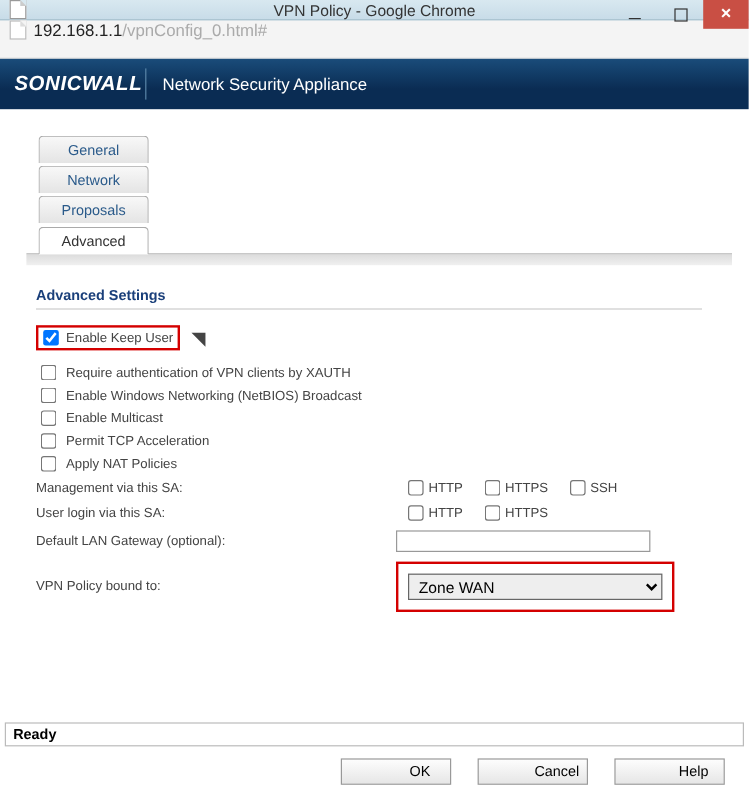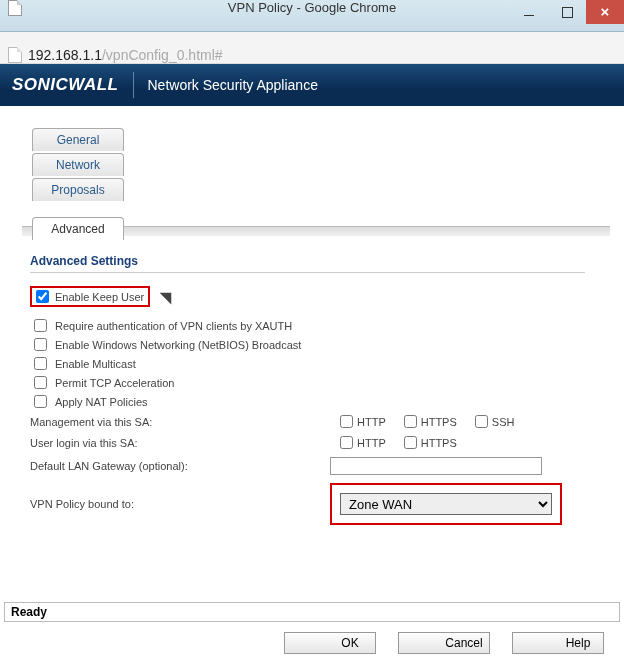--- a/index.html
+++ b/index.html
@@ -6,23 +6,24 @@
   body {
     font-family: Arial, Helvetica, sans-serif;
     font-size: 12px;
     background: #fff;
     width: 624px;
     height: 664px;
     overflow: hidden;
   }
   
   .titlebar {
-    height: 32px;
+    height: 17px;
     background: linear-gradient(#d8e8f0, #c8dce8);
     display: flex;
+    align-items: center;
     border-bottom: 1px solid #9bb8c9;
     position: relative;
   }
   .titlebar .file-icon {
     margin-left: 8px;
     width: 14px; height: 16px;
     background: #fff;
     border: 1px solid #999;
     position: relative;
   }
@@ -60,21 +61,21 @@
     font-size: 15px;
     font-weight: bold;
     line-height: 18px;
   }
   
   .addrbar {
     height: 32px;
     background: #f4f4f4;
     border-bottom: 1px solid #ddd;
     display: flex;
-    align-items: flex-end;
+    align-items: flex-start;
     padding: 0 8px;
     gap: 6px;
   }
   .addrbar .page-icon {
     width: 14px; height: 16px;
     background: #fff;
     border: 1px solid #bbb;
     position: relative;
   }
   .addrbar .page-icon::after {
@@ -91,21 +92,21 @@
     display: flex;
     align-items: center;
     color: #fff;
     padding-left: 12px;
   }
   .brand {
     font-style: italic;
     font-weight: bold;
     font-size: 17px;
     letter-spacing: 0.5px;
-    padding-right: 14px;
+    padding-right: 2px;
     border-right: 1px solid #5a85a9;
     height: 26px;
     display:flex; align-items:center;
   }
   .brand-sub {
     padding-left: 14px;
     font-size: 14px;
   }
   
   .tab-area {
@@ -126,21 +127,21 @@
     text-align: center;
     background: linear-gradient(#f8f8f8,#e4e4e4);
     color: #2a5a8a;
     font-size: 12px;
     cursor: pointer;
   }
   .tab.active {
     background: #fff;
     color: #333;
     position: relative;
-    top: 14px;
+    top: 1px;
   }
   .tab-underline {
     height: 10px;
     background: linear-gradient(#dcdcdc,#f0f0f0);
     border-top: 1px solid #bbb;
   }
   
   .content {
     padding: 18px 24px 0 30px;
   }

